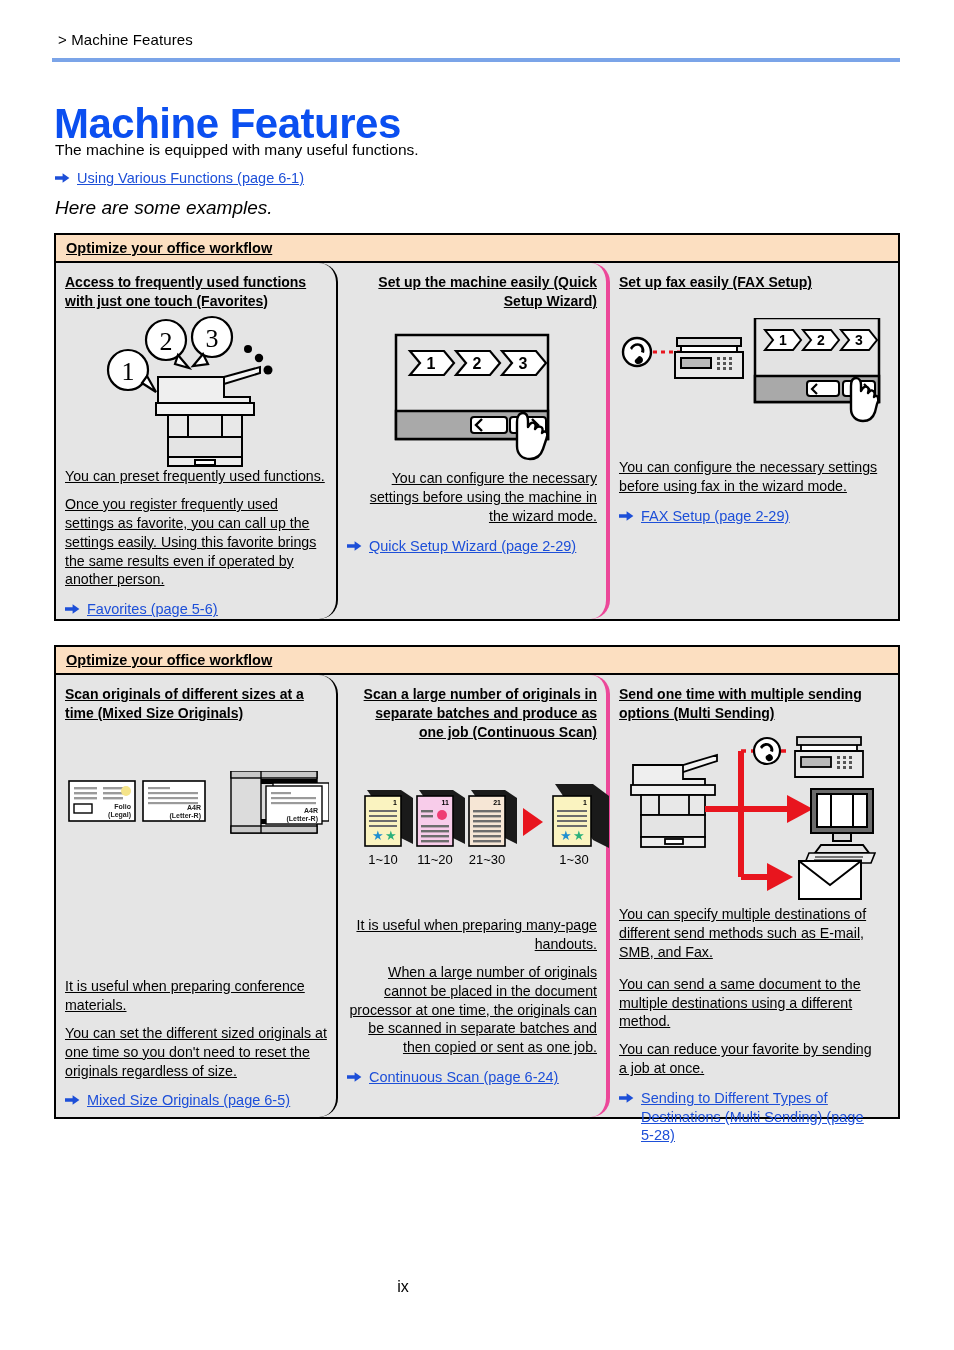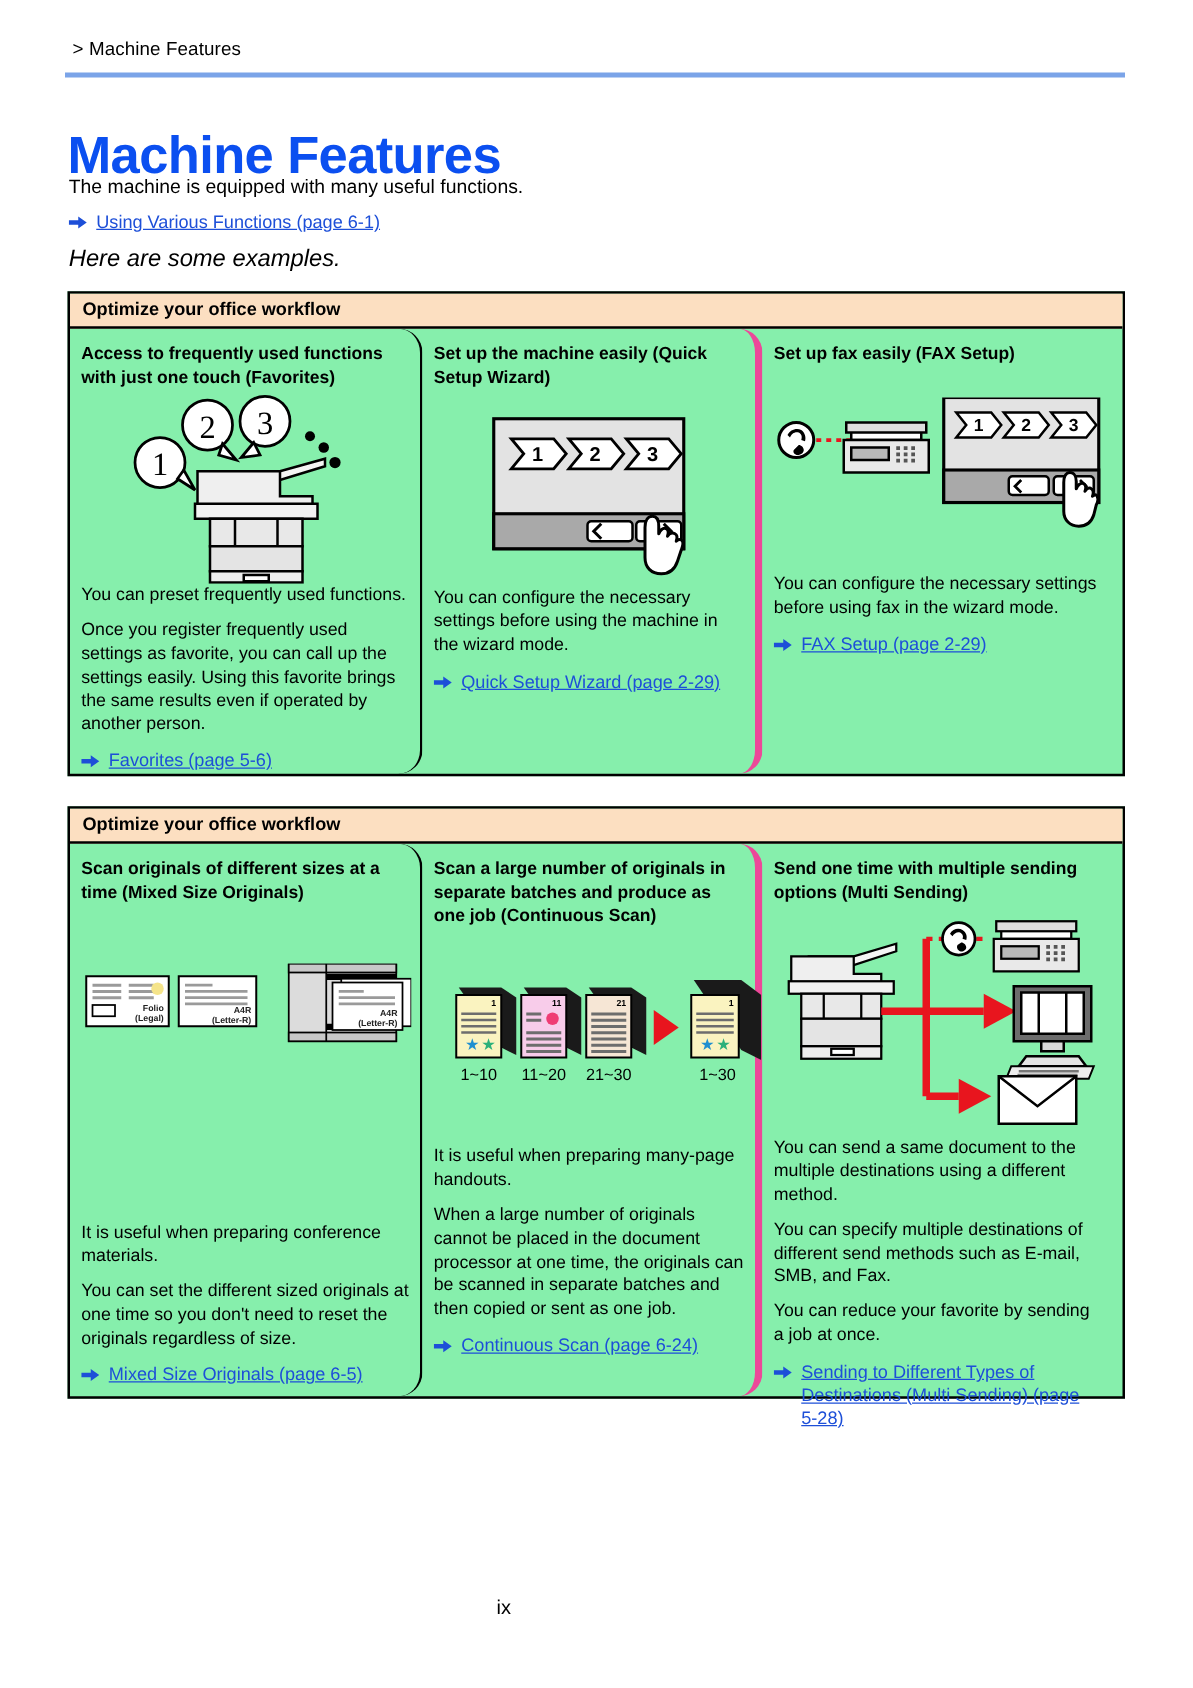--- a/index.html
+++ b/index.html
@@ -89,21 +89,22 @@
     text-decoration: underline;
     font-size: 14.5px;
     line-height: 1.28;
   }
 
   
   .feat-table {
     position: absolute;
     border: 2px solid #000;
     box-sizing: border-box;
-    background: #86efac;
+    background: #e5e5e5;
+    text-decoration: underline;
   }
   #table-1 { left: 54px; top: 233px; width: 846px; height: 388px; }
   #table-2 { left: 54px; top: 645px; width: 846px; height: 474px; }
 
   .tbl-header {
     height: 28px;
     background: #fcdfc1;
     border-bottom: 2px solid #000;
     display: flex;
     align-items: center;
@@ -117,21 +118,21 @@
     height: calc(100% - 28px);
   }
   .cell {
     box-sizing: border-box;
     padding: 10px 9px 8px 9px;
     display: flex;
     flex-direction: column;
     border-radius: 19px;
   }
   .cell.c1 { width: 282px; border-right: 2px solid #000; }
-  .cell.c2 { width: 272px; border-right: 6px solid #ec4899; }
+  .cell.c2 { width: 272px; border-right: 4px solid #ec4899; text-align: right; }
   .cell.c3 { width: 278px; }
 
   .cell-title {
     font-size: 14px;
     font-weight: bold;
     line-height: 1.36;
     margin-bottom: 4px;
   }
   .cell-art {
     position: relative;
@@ -578,22 +579,22 @@
               <rect x="196" y="123" width="48" height="2"></rect>
               <rect x="195" y="126" width="48" height="2"></rect>
             </g>
 
             <g stroke="#000" stroke-width="2" fill="#fff">
               <rect x="180" y="128" width="62" height="38"></rect>
               <path d="M180 128 l31 24 l31 -24" fill="none"></path>
             </g>
           </svg>
         </div>
+        <p class="cell-text">You can specify multiple destinations of different send methods such as E-mail, SMB, and Fax.</p>
         <p class="cell-text" style="margin-top:4px">You can send a same document to the multiple destinations using a different method.</p>
-        <p class="cell-text">You can specify multiple destinations of different send methods such as E-mail, SMB, and Fax.</p>
         <p class="cell-text">You can reduce your favorite by sending a job at once.</p>
         <div class="linkrow cell-link">
           <span class="arrow-icon">
             <svg width="15" height="12" viewBox="0 0 15 12">
                 <path d="M0 4.2h7.6V1.2L14.4 6 7.6 10.8V7.8H0z" fill="#1d4fd8"></path>
               </svg>
           </span>
           <span class="doclink">Sending to Different Types of Destinations (Multi Sending) (page 5-28)</span>
         </div>
       </div>

